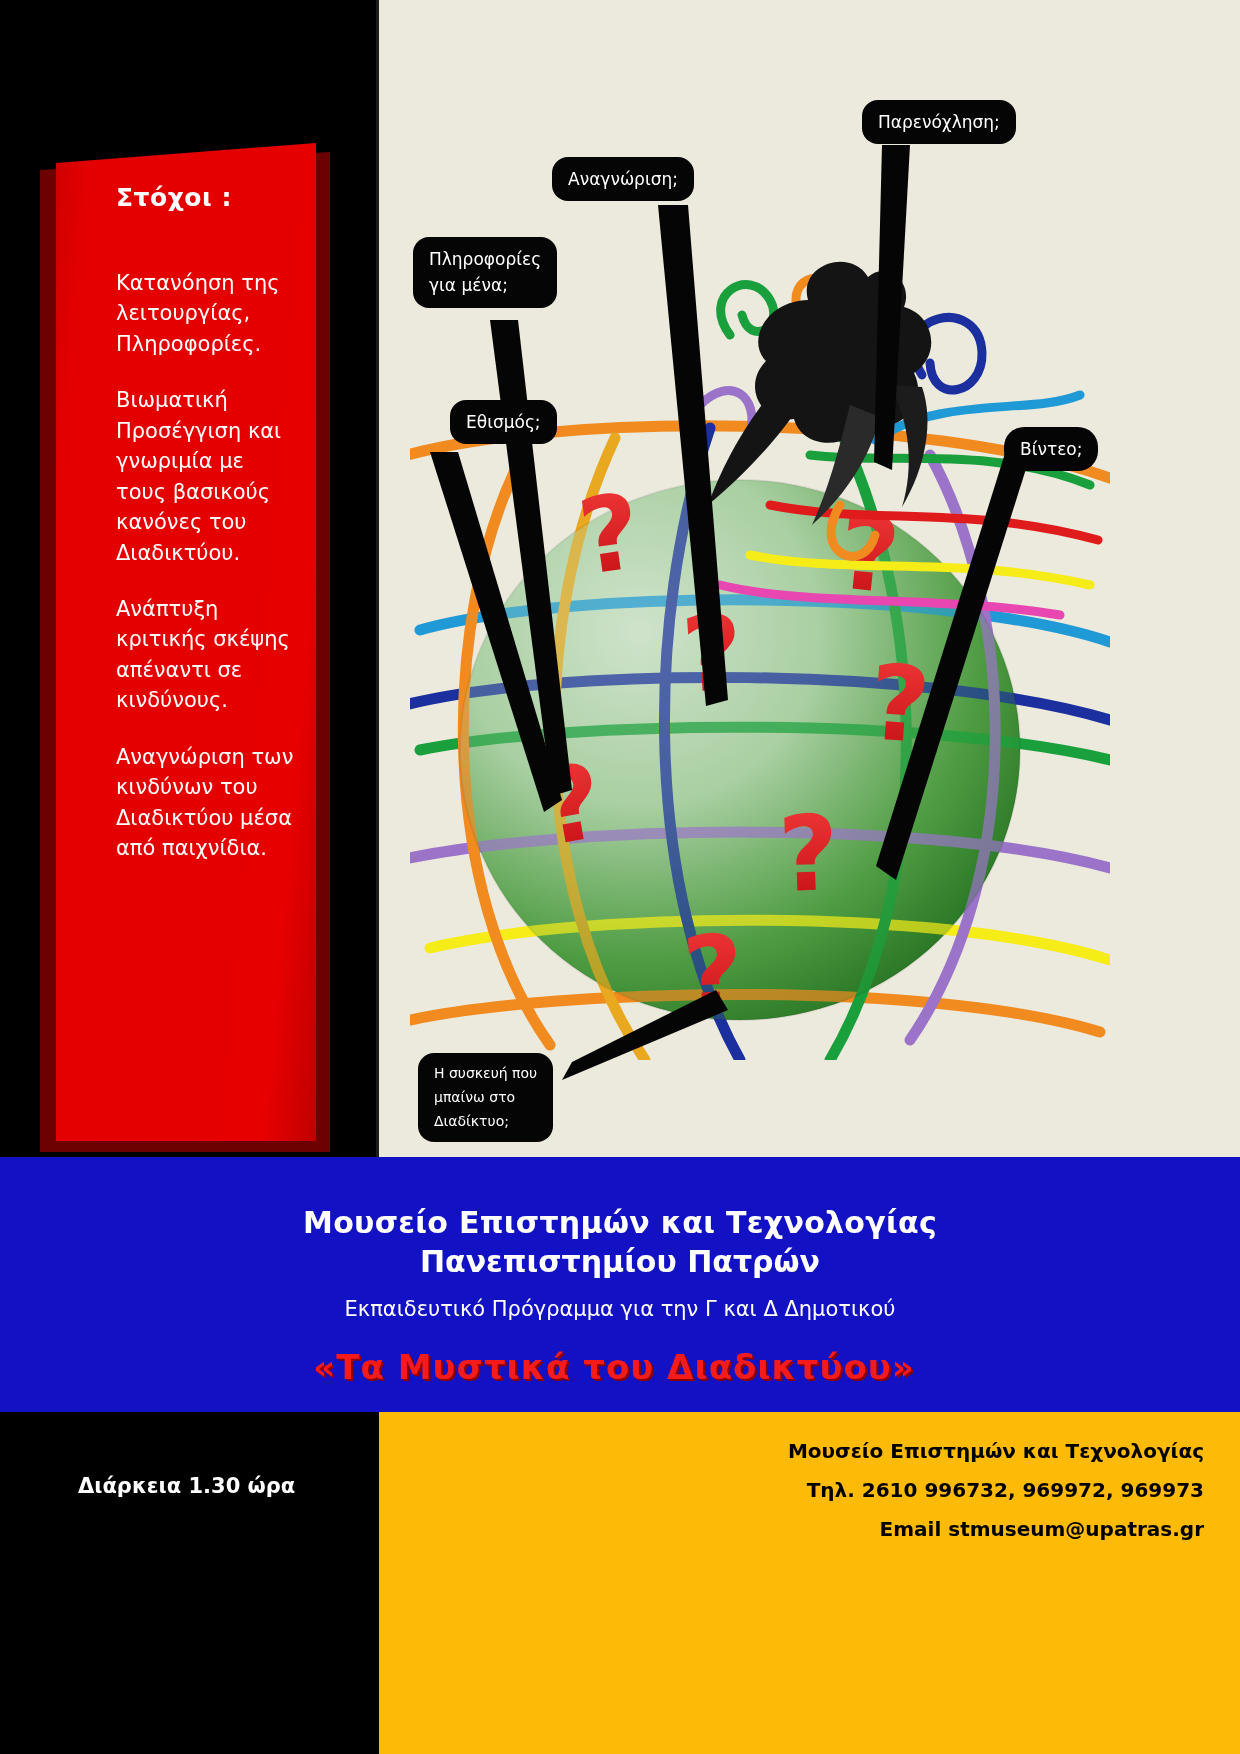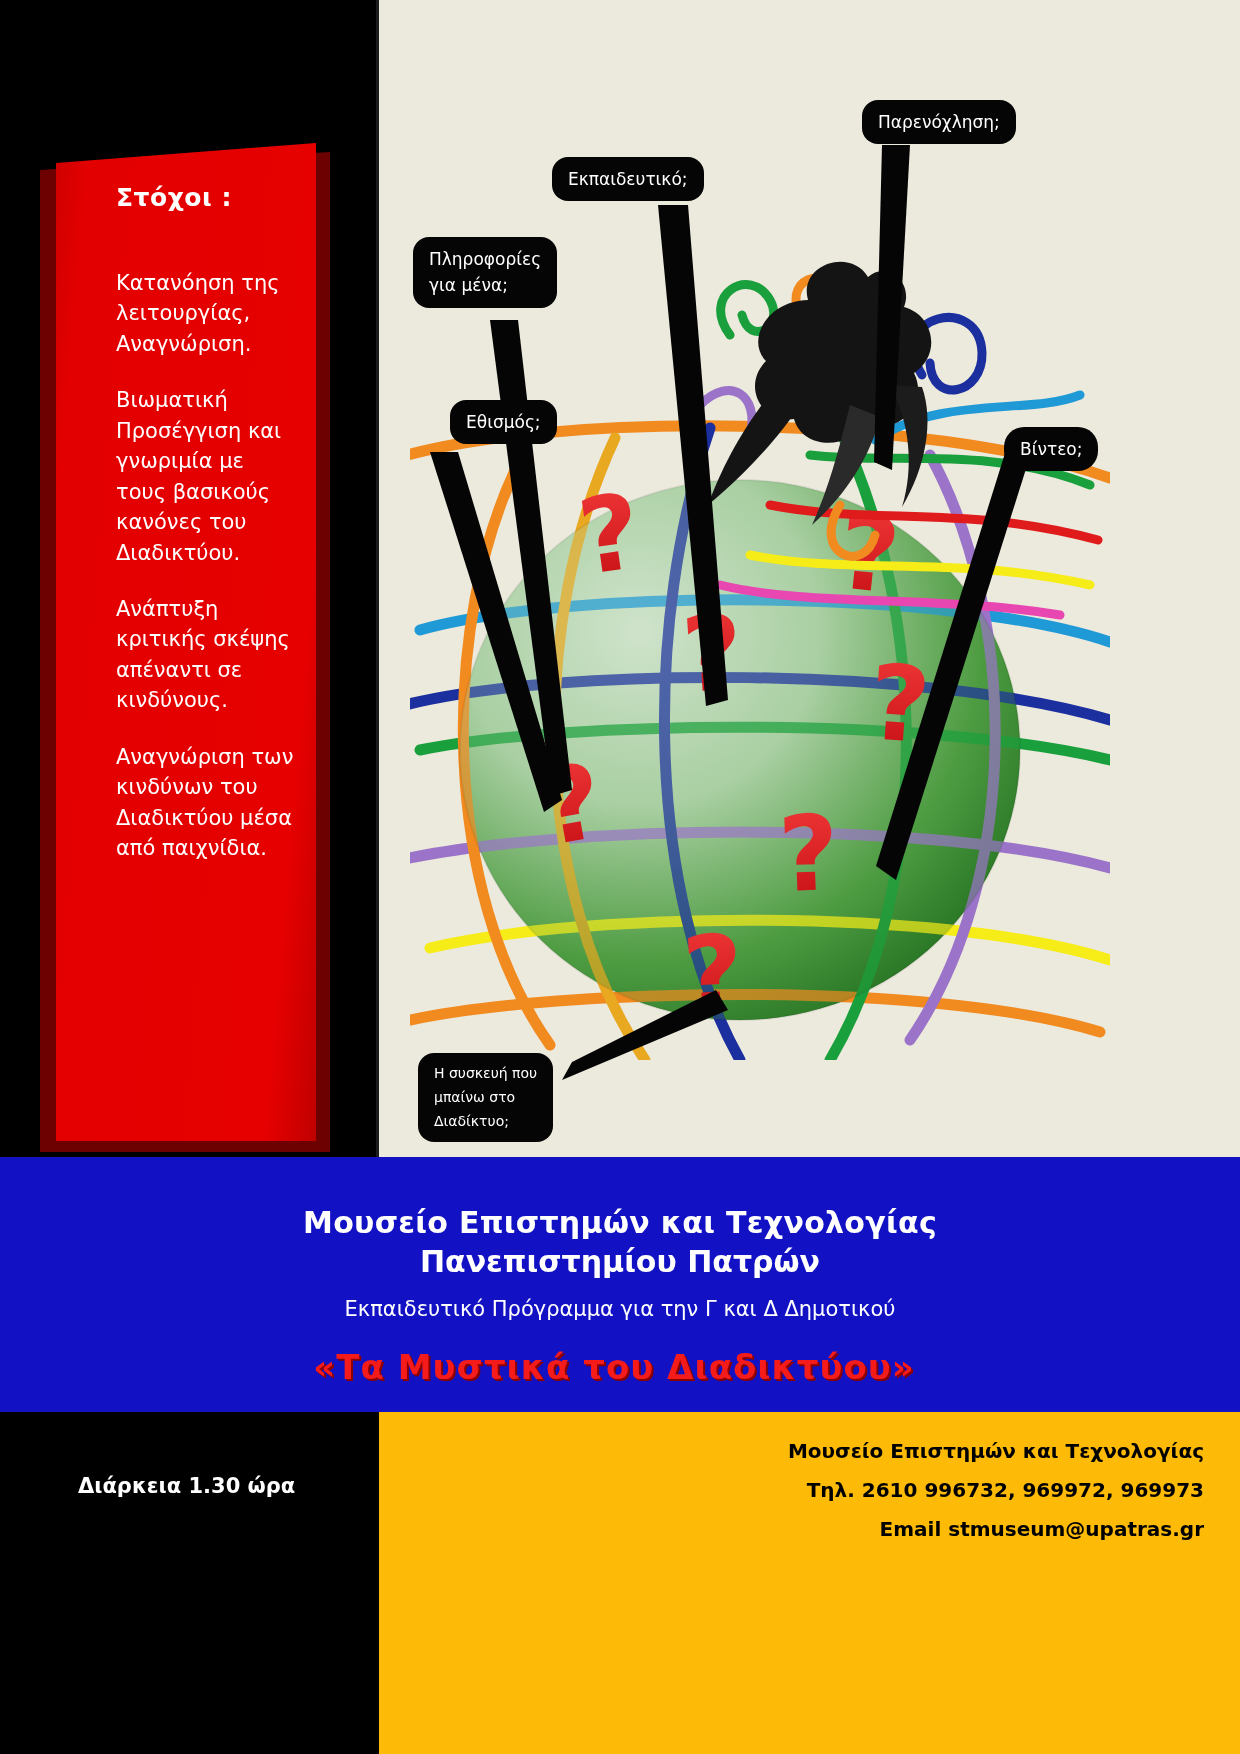--- a/index.html
+++ b/index.html
@@ -182,34 +182,34 @@
 
       <polygon points="54,452 82,452 186,800 168,812"></polygon>
 
       <polygon points="630,450 656,450 520,880 500,866"></polygon>
 
       <polygon points="186,1080 196,1062 340,990 352,1010"></polygon>
     </g>
   </svg>
 
   <div class="bubble" style="left:862px;top:100px;">Παρενόχληση;</div>
-  <div class="bubble" style="left:552px;top:157px;">Εκπαιδευτικό;</div>
+  <div class="bubble" style="left:552px;top:157px;">Αναγνώριση;</div>
   <div class="bubble" style="left:413px;top:237px;">Πληροφορίες
 για μένα;</div>
   <div class="bubble" style="left:410px;top:400px;margin-left:40px;">Εθισμός;</div>
   <div class="bubble" style="left:1004px;top:427px;border-radius:20px;">Βίντεο;</div>
   <div class="bubble bub-small" style="left:418px;top:1053px;">Η συσκευή που
 μπαίνω  στο
 Διαδίκτυο;</div>
 
   <div class="red-box-shadow"></div>
   <div class="red-box">
     <div class="red-box-inner">
       <div class="goals-title">Στόχοι :</div>
-      <p class="goal-p">Κατανόηση της λειτουργίας, Αναγνώριση.</p>
+      <p class="goal-p">Κατανόηση της λειτουργίας, Πληροφορίες.</p>
       <p class="goal-p">Βιωματική Προσέγγιση και γνωριμία με τους βασικούς κανόνες του Διαδικτύου.</p>
       <p class="goal-p">Ανάπτυξη κριτικής σκέψης απέναντι σε κινδύνους.</p>
       <p class="goal-p">Αναγνώριση των  κινδύνων του Διαδικτύου μέσα από παιχνίδια.</p>
     </div>
   </div>
 
   <div class="blue-band">
     <div class="museum-line1">Μουσείο  Επιστημών και Τεχνολογίας</div>
     <div class="museum-line2">Πανεπιστημίου Πατρών</div>
     <div class="program-line">Εκπαιδευτικό Πρόγραμμα για την Γ και Δ Δημοτικού</div>

